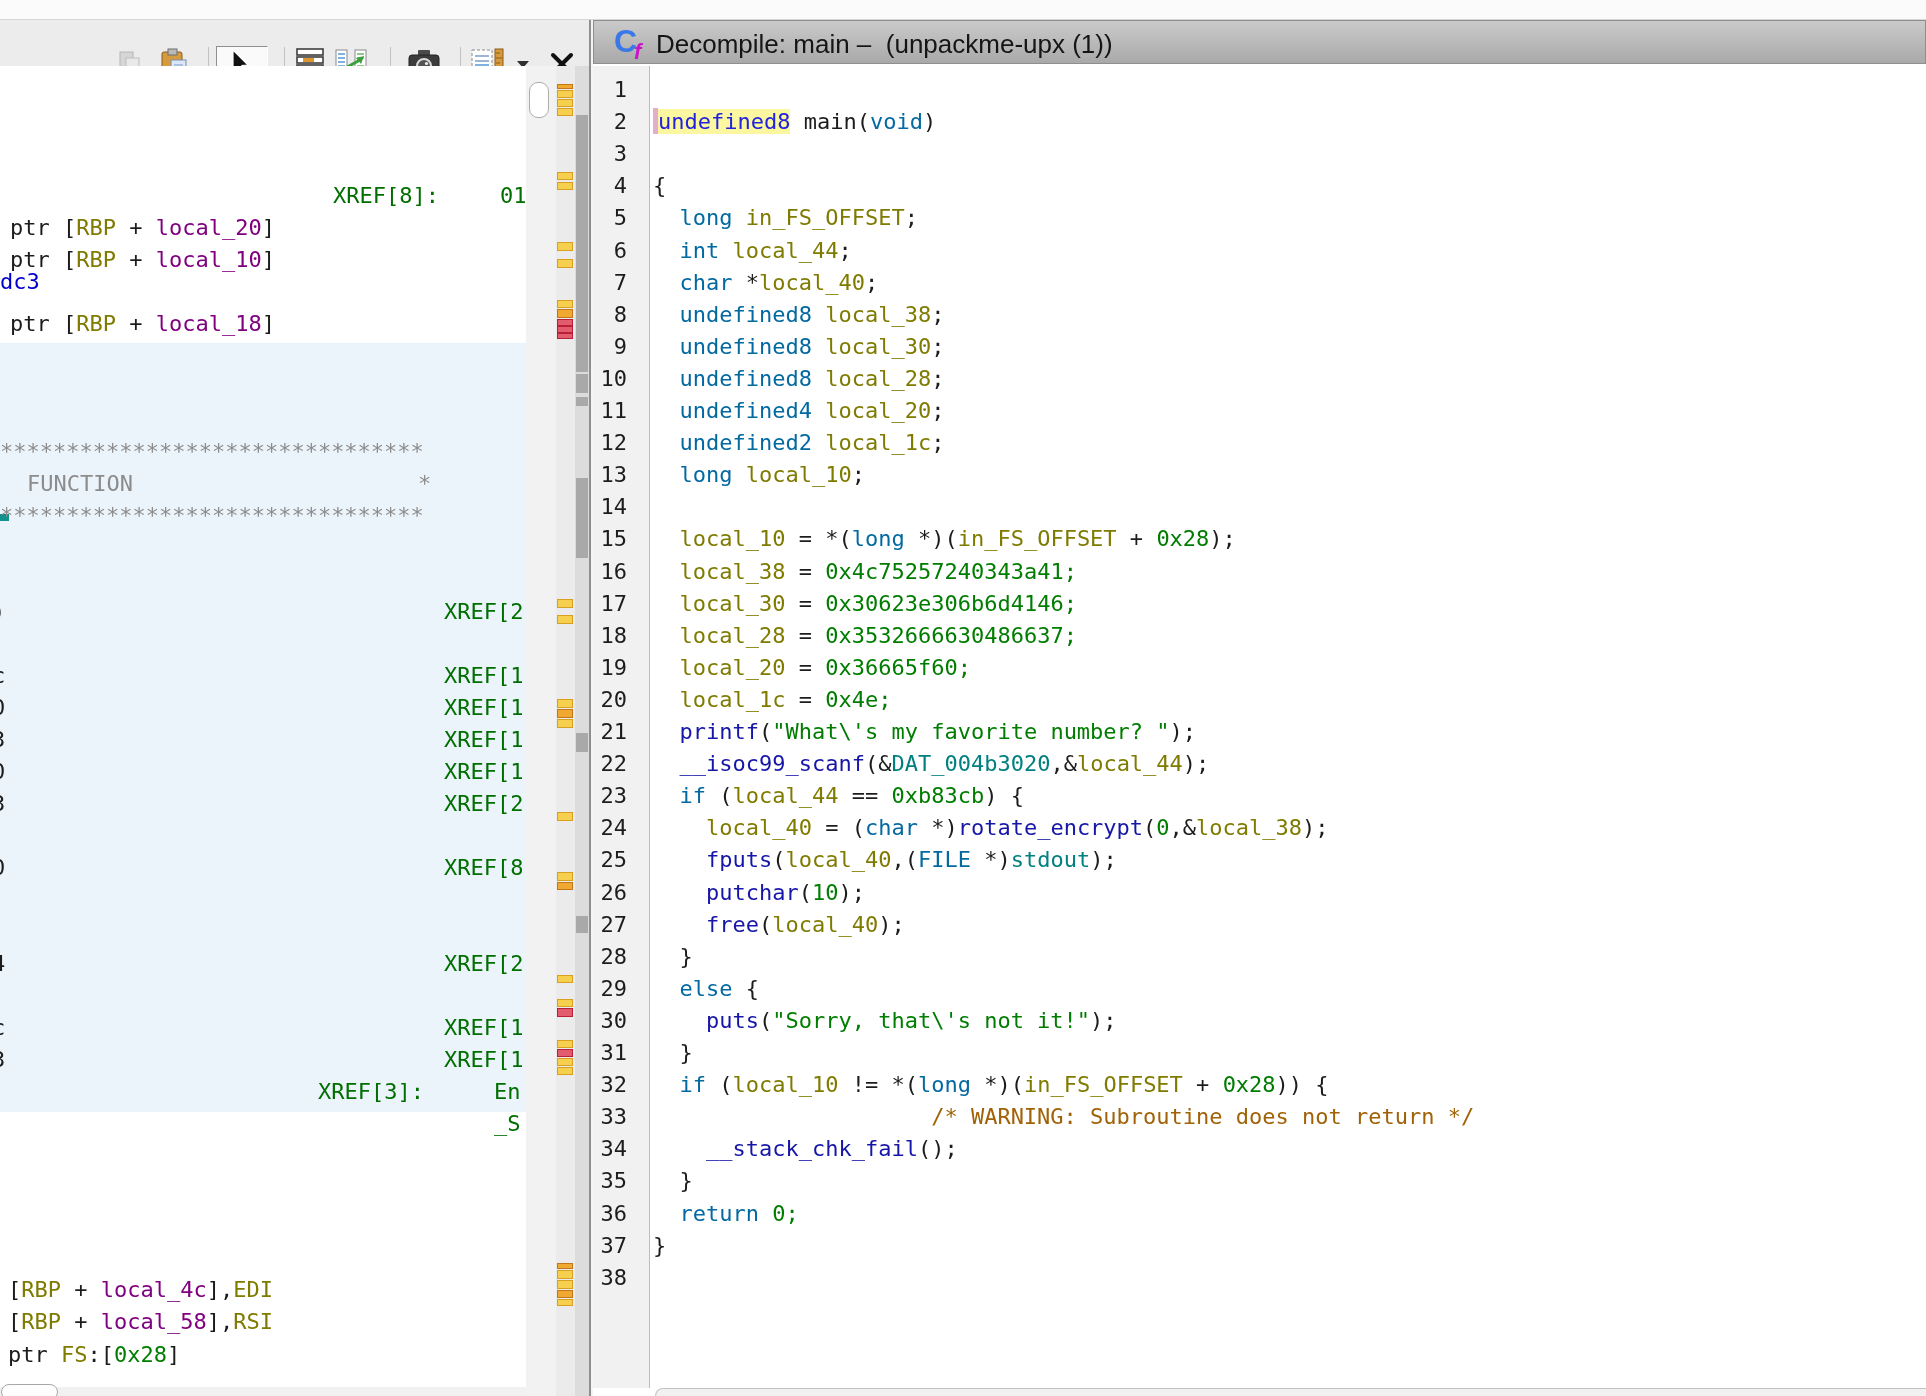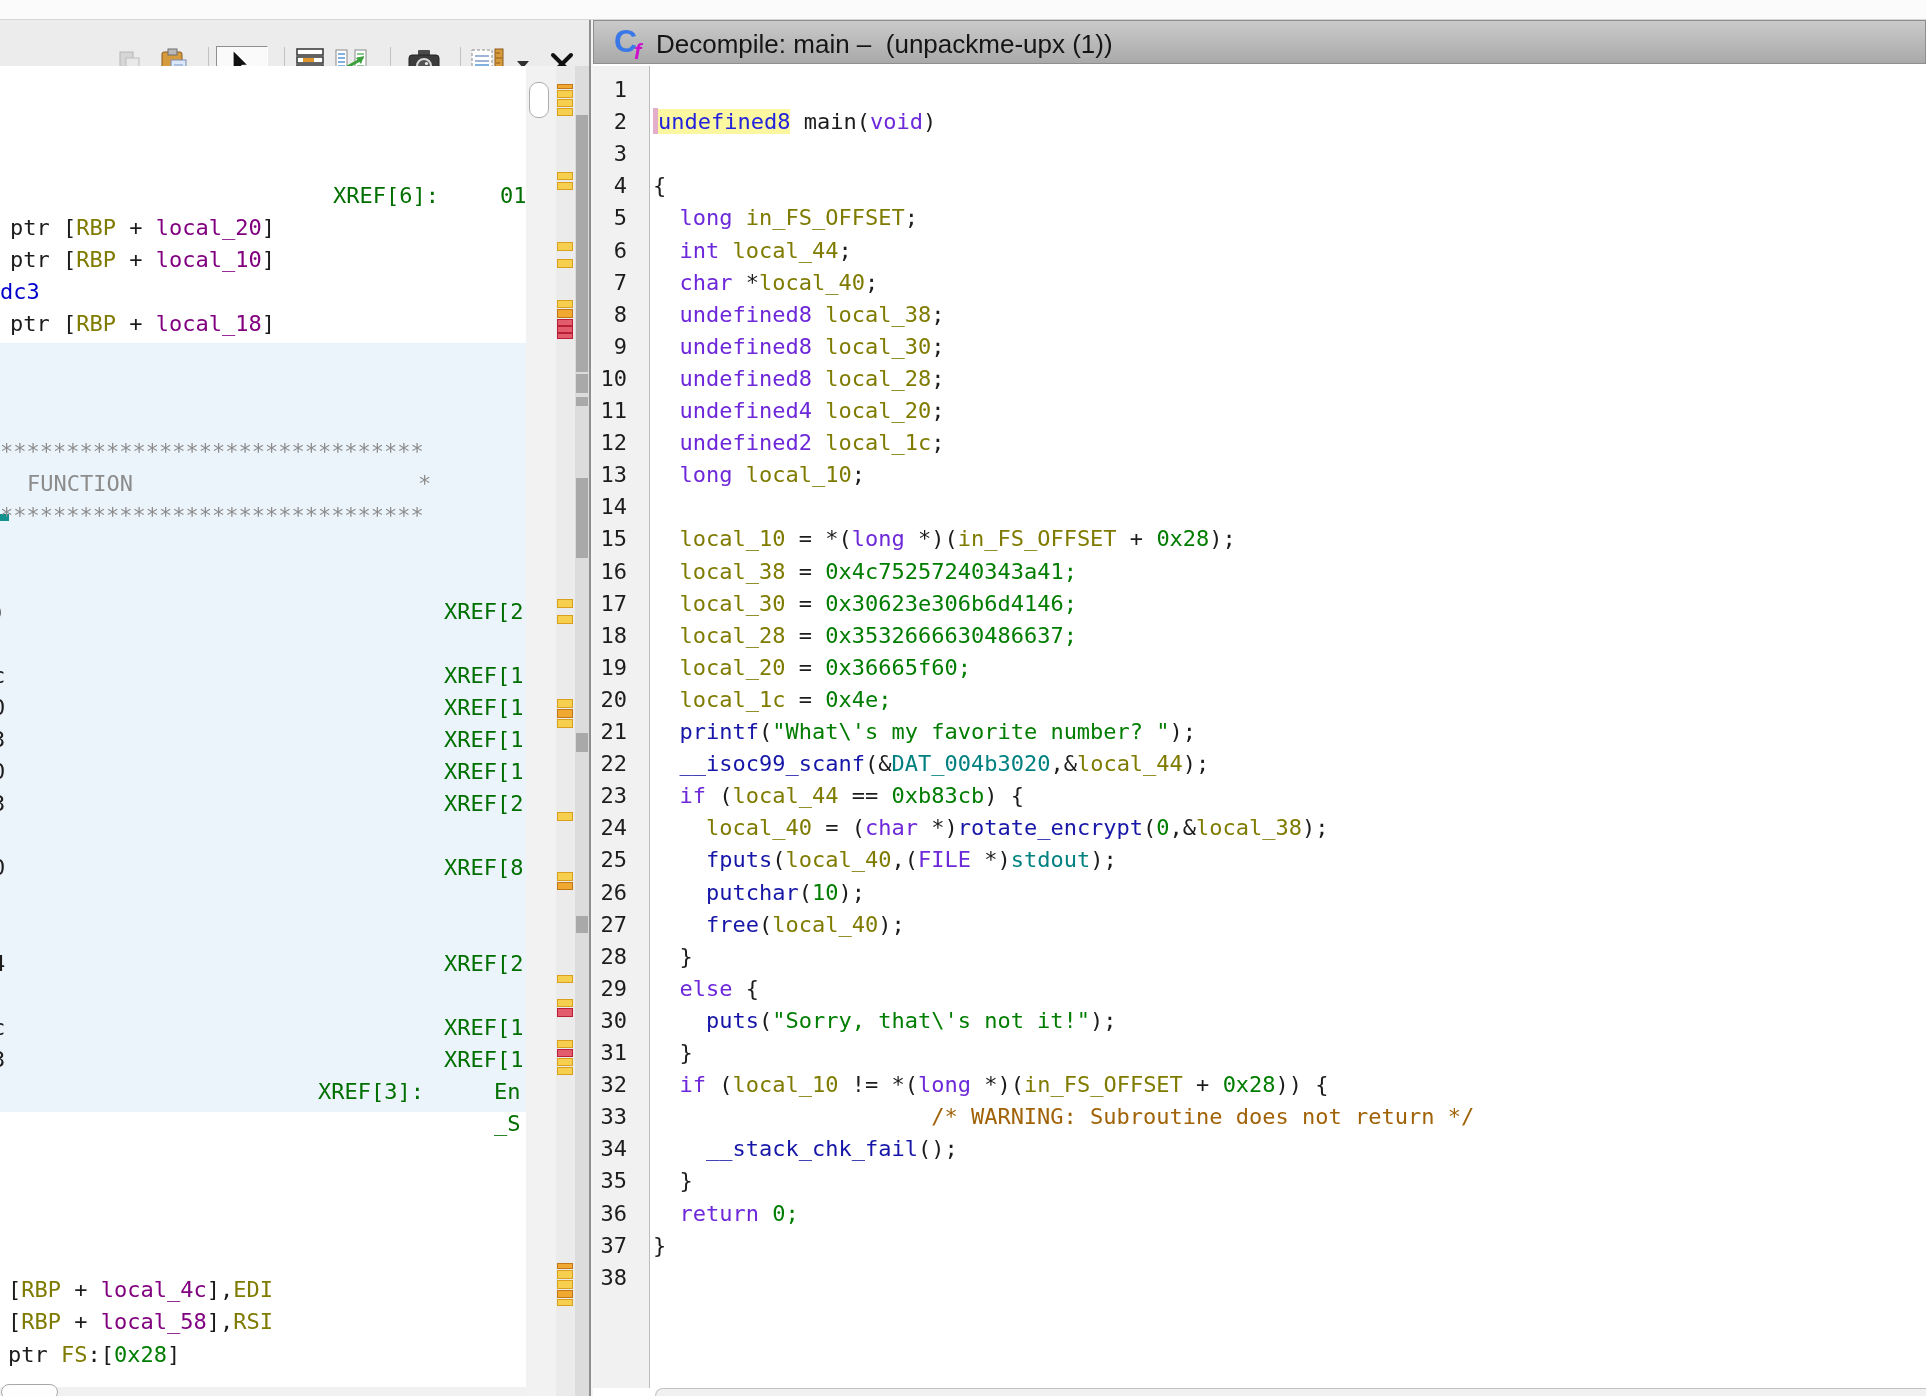--- a/index.html
+++ b/index.html
@@ -40,21 +40,21 @@
   .seg{position:absolute;left:1px;width:12px;background:#a9a9a9;}
   
   .dec-panel{position:absolute;left:593px;top:66px;width:1333px;height:1322px;background:#fff;overflow:hidden;}
   .gutter{position:absolute;left:0;top:0;width:56px;height:1322px;background:#f1f1f1;border-right:1px solid #bdbdbd;}
   .lnum{position:absolute;left:0;width:34px;height:32px;line-height:32px;font-size:22px;color:#1c1c1c;text-align:right;}
   .code{position:absolute;left:60px;top:0;right:0;bottom:0;}
   .cline{position:absolute;left:0;height:32px;line-height:32px;font-size:22px;white-space:pre;}
   .bottom-panel{position:absolute;left:655px;top:1388px;width:1271px;height:8px;background:#f1f1f1;
       border:1px solid #c2c2c2;border-bottom:none;border-top-left-radius:8px;}
   
-  .t-p{color:#1c1c1c}.t-k{color:#6d28d9}.t-f{color:#1616a8}.t-v{color:#7f7b00}
+  .t-p{color:#1c1c1c}.t-k{color:#0369a1}.t-f{color:#1616a8}.t-v{color:#7f7b00}
   .t-c{color:#007d00}.t-s{color:#007d00}.t-g{color:#008080}.t-m{color:#a16207}
   .t-hl{color:#2222dd;background:#faf7a0;}
   .t-hlp{display:inline-block;width:5px;height:26px;background:#e4aecb;vertical-align:-5px;}
   .t-x{color:#006f00}.t-r{color:#7f7b00}.t-sv{color:#800080}.t-a{color:#0000cc}
   .t-cg{color:#8c8c8c}.t-c2{color:#007d00}
 </style>
 </head>
 <body>
 
 <div class="screen">
@@ -150,25 +150,25 @@
             <path d="M4 4 L22 22 M22 4 L4 22" stroke="#111" stroke-width="4" stroke-linecap="round"></path>
           </svg>
         </span>
     </div>
   </div>
 
   <div class="listing">
     <div class="blue-block"></div>
     <div class="teal-mark"></div>
     <div>
-        <div class="lrow" style="top: 114px; left: 333px;"><span class="t-x">XREF[6]:</span></div>
+        <div class="lrow" style="top: 114px; left: 333px;"><span class="t-x">XREF[8]:</span></div>
         <div class="lrow" style="top: 114px; left: 500px;"><span class="t-x">01</span></div>
         <div class="lrow" style="top: 146px; left: 10px;"><span class="t-p">ptr [</span><span class="t-r">RBP</span><span class="t-p"> + </span><span class="t-sv">local_20</span><span class="t-p">]</span></div>
         <div class="lrow" style="top: 178px; left: 10px;"><span class="t-p">ptr [</span><span class="t-r">RBP</span><span class="t-p"> + </span><span class="t-sv">local_10</span><span class="t-p">]</span></div>
-        <div class="lrow" style="top: 210px; left: 0px;"><span class="t-a">dc3</span></div>
+        <div class="lrow" style="top: 200px; left: 0px;"><span class="t-a">dc3</span></div>
         <div class="lrow" style="top: 242px; left: 10px;"><span class="t-p">ptr [</span><span class="t-r">RBP</span><span class="t-p"> + </span><span class="t-sv">local_18</span><span class="t-p">]</span></div>
         <div class="lrow" style="top: 370px; left: 0px;"><span class="t-cg">********************************</span></div>
         <div class="lrow" style="top: 402px; left: 27px;"><span class="t-cg">FUNCTION</span></div>
         <div class="lrow" style="top: 402px; left: 418px;"><span class="t-cg">*</span></div>
         <div class="lrow" style="top: 434px; left: 0px;"><span class="t-cg">********************************</span></div>
         <div class="lrow" style="top: 530px; left: -8px;"><span class="t-p">)</span></div>
         <div class="lrow" style="top: 530px; left: 444px;"><span class="t-x">XREF[2</span></div>
         <div class="lrow" style="top: 594px; left: -8px;"><span class="t-p">c</span></div>
         <div class="lrow" style="top: 594px; left: 444px;"><span class="t-x">XREF[1</span></div>
         <div class="lrow" style="top: 626px; left: -8px;"><span class="t-p">0</span></div>

